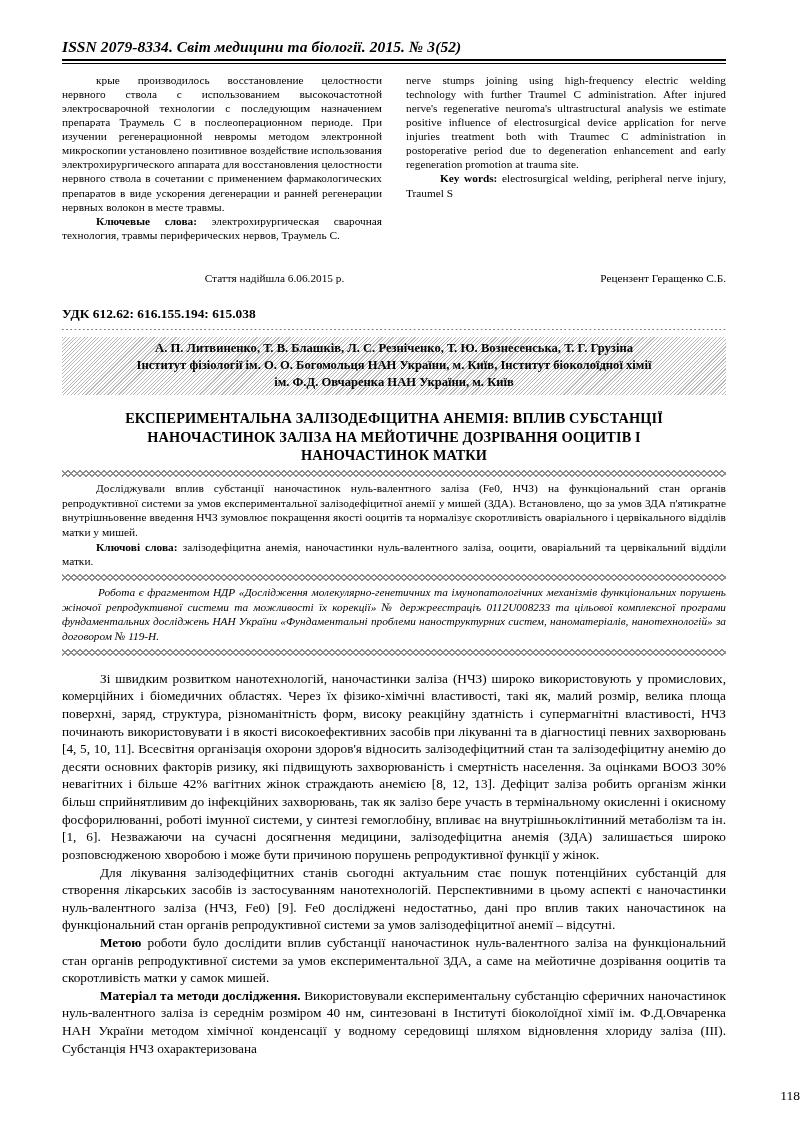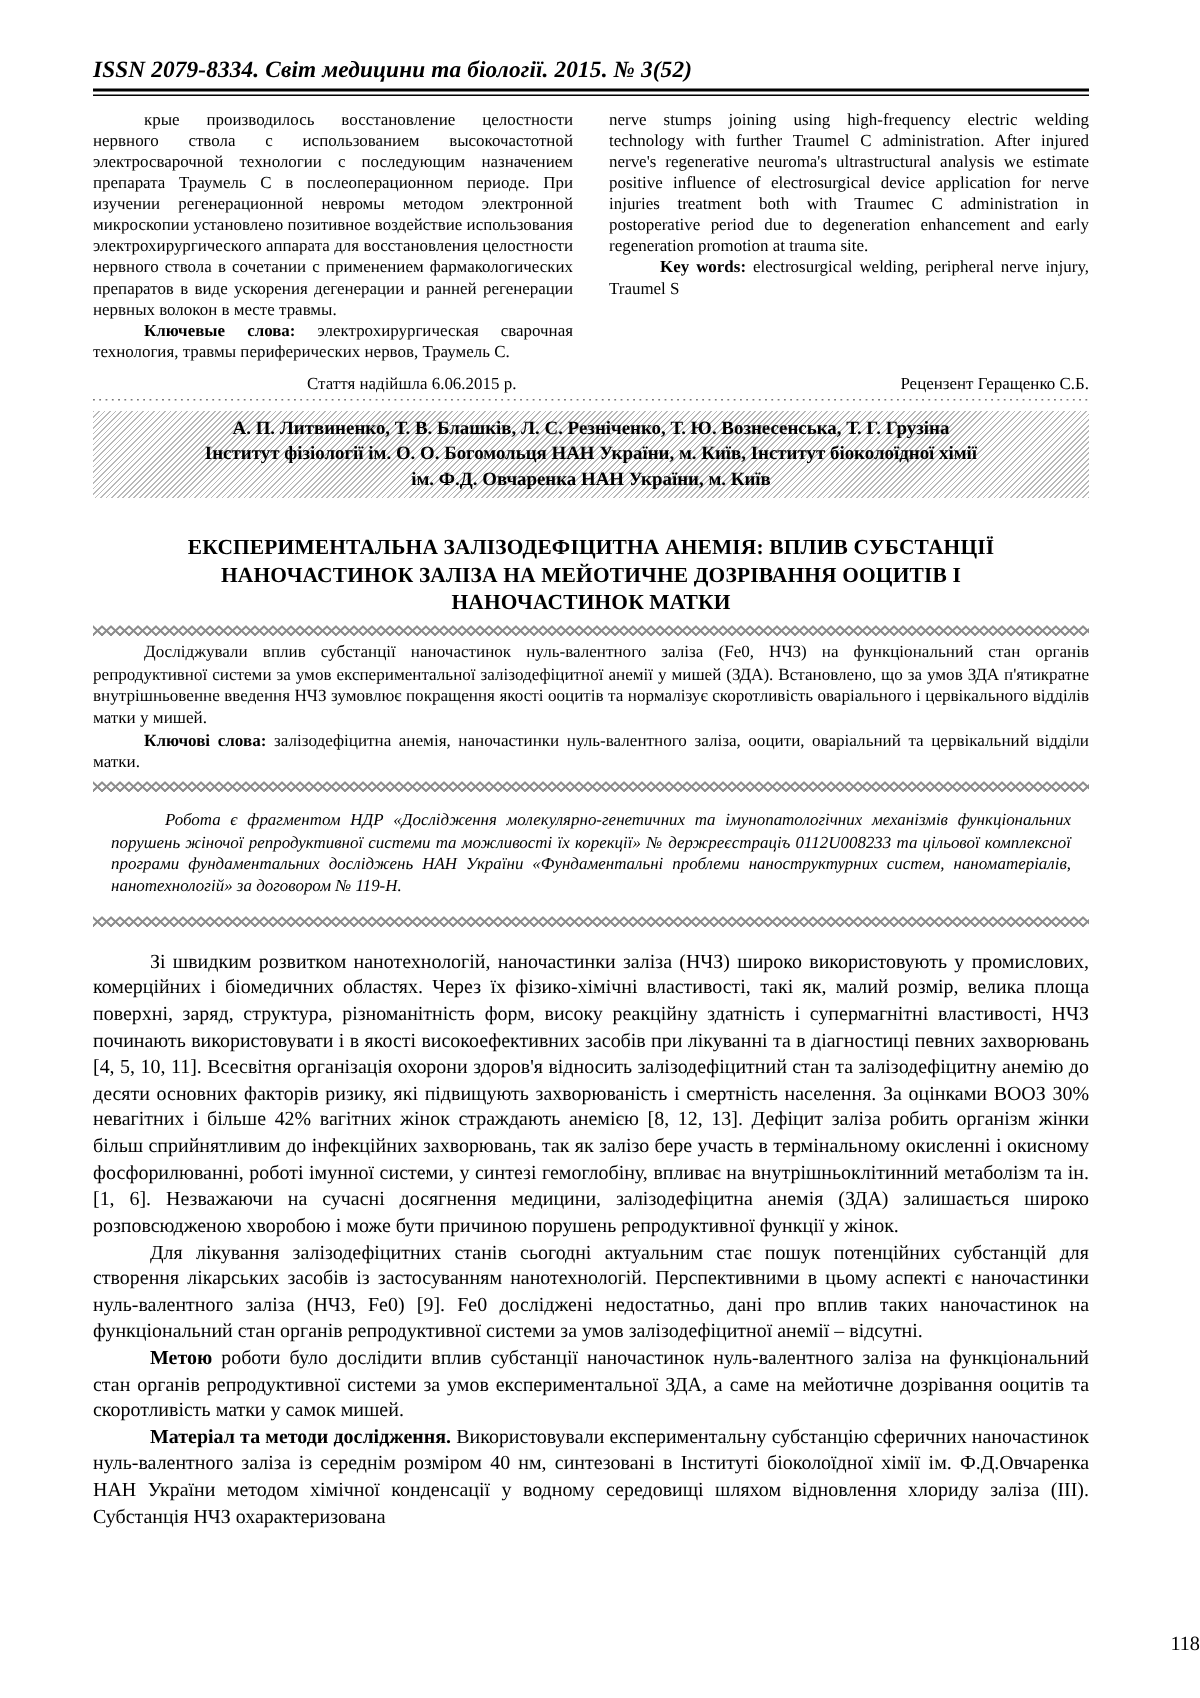--- a/index.html
+++ b/index.html
@@ -47,21 +47,21 @@
   }
   .two-col .col { width: 50%; }
   .two-col p { margin: 0; text-align: justify; text-justify: inter-word; }
   .ind { text-indent: 34px; }
   .kw { font-weight: bold; }
 
   
   .subline {
     display: flex;
     font-size: 11.3px;
-    margin-top: 8px;
+    margin-top: 30px;
   }
   .subline .mid { width: 64%; text-align: center; }
   .subline .right { width: 36%; text-align: right; }
 
   
   .udk {
     font-weight: bold;
     font-size: 13.4px;
     margin-top: 22px;
     margin-bottom: 6px;
@@ -81,21 +81,21 @@
     padding: 3px 6px 4px 6px;
   }
   .authors-band .ln { display: block; }
 
   
   .art-title {
     text-align: center;
     font-weight: bold;
     font-size: 14.3px;
     line-height: 1.3;
-    margin-top: 24px;
+    margin-top: 14px;
     margin-bottom: 4px;
     letter-spacing: .1px;
   }
 
   
   .wave-rule {
     height: 7px;
     margin: 5px 0 4px 0;
     background-repeat: repeat-x;
     background-size: 6px 7px;
@@ -120,21 +120,21 @@
   }
   .abstract-ua p { margin: 0; }
 
   
   .fund-note {
     font-style: italic;
     font-size: 11.3px;
     line-height: 1.30;
     text-align: justify;
   }
-  .fund-note p { margin: 12px; text-indent: 36px; }
+  .fund-note p { margin: 0; text-indent: 36px; }
 
   
   .body-text {
     font-size: 13.3px;
     line-height: 1.325;
     text-align: justify;
     margin-top: 14px;
   }
   .body-text p {
     margin: 0;
@@ -173,20 +173,21 @@
       <p>nerve stumps joining using high-frequency electric welding technology with further Traumel C administration. After injured nerve's regenerative neuroma's ultrastructural analysis we estimate positive influence of electrosurgical device application for nerve injuries treatment both with Traumec C administration in postoperative period due to degeneration enhancement and early regeneration promotion at trauma site.</p>
       <p class="ind"><span class="kw">Key words:</span> <span>electrosurgical welding, peripheral nerve injury, Traumel S</span></p>
     </div>
   </div>
 
   <div class="subline">
     <div class="mid">Стаття надійшла 6.06.2015 р.</div>
     <div class="right">Рецензент Геращенко С.Б.</div>
   </div>
 
+  <div class="udk">УДК 612.62: 616.155.194: 615.038</div>
   <div class="dot-rule"></div>
 
   <div class="authors-band">
     <span class="ln">А. П. Литвиненко, Т. В. Блашків, Л. С. Резніченко, Т. Ю. Вознесенська, Т. Г. Грузіна</span>
     <span class="ln">Інститут фізіології ім. О. О. Богомольця НАН України, м. Київ, Інститут біоколоїдної хімії</span>
     <span class="ln">ім. Ф.Д. Овчаренка НАН України, м. Київ</span>
   </div>
 
   <div class="art-title">
     <div>ЕКСПЕРИМЕНТАЛЬНА ЗАЛІЗОДЕФІЦИТНА АНЕМІЯ: ВПЛИВ СУБСТАНЦІЇ</div>

